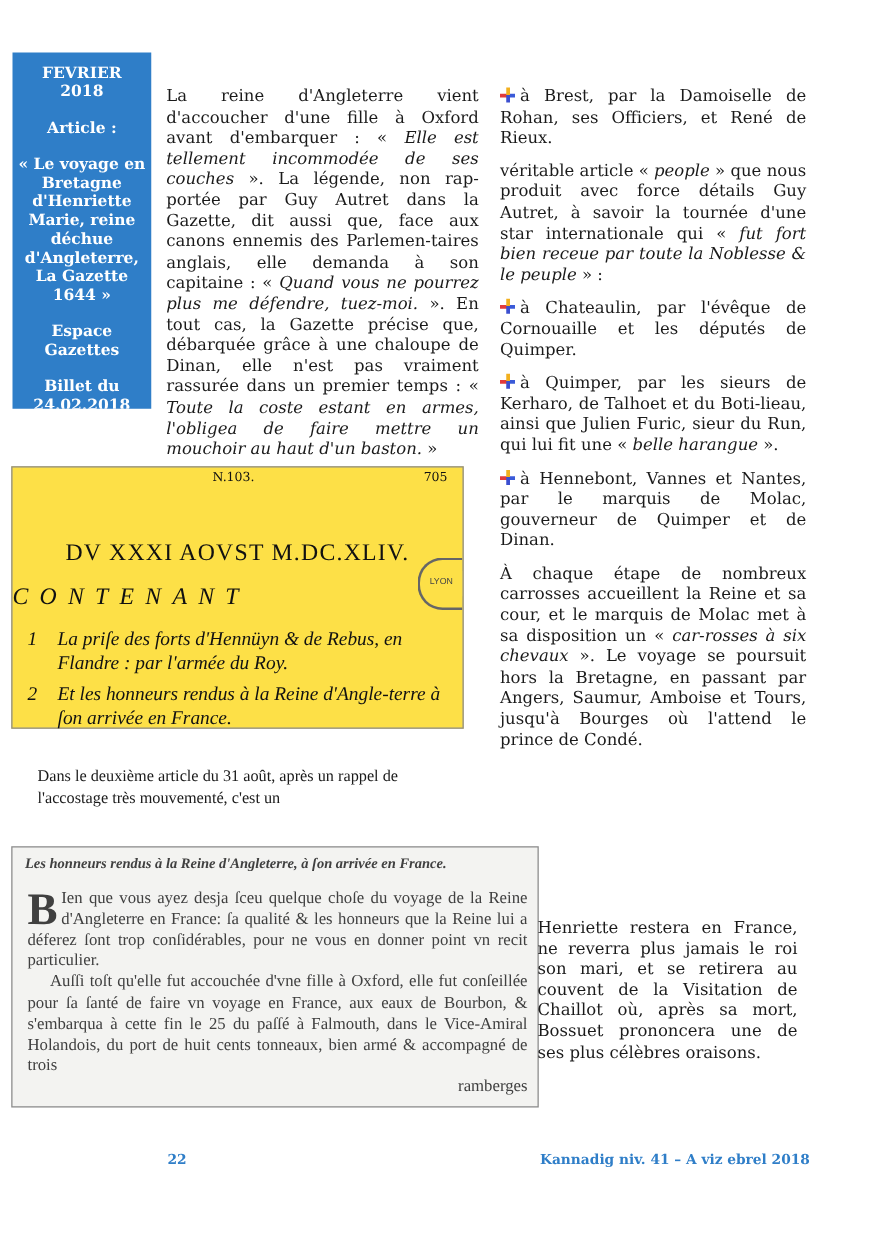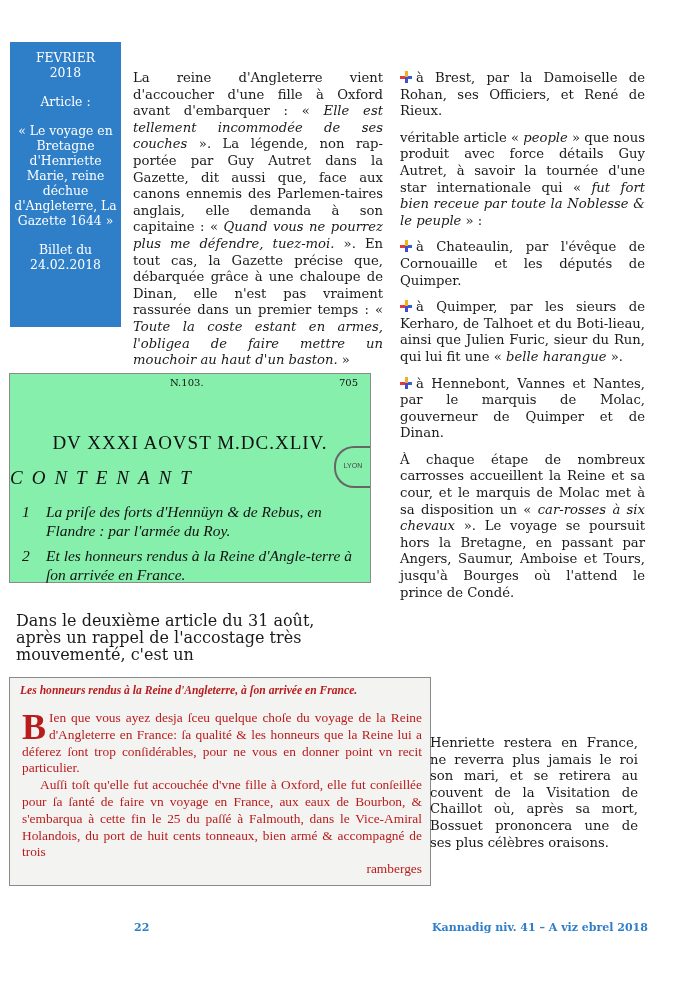--- a/index.html
+++ b/index.html
@@ -1,56 +1,56 @@
 <!DOCTYPE html>
 <html><head>
 <meta charset="utf-8">
 <style>
   html, body { margin: 0; padding: 0; background: #ffffff; }
   body { width: 700px; height: 991px; position: relative; overflow: hidden;
          font-family: "DejaVu Serif", serif; color: #1a1a1a; }
   .sidebar-box {
     position: absolute; left: 10px; top: 42px; width: 111px; height: 285px;
     background: #2f7ec8; color: #ffffff; overflow: hidden;
-    font-family: "DejaVu Serif", serif; font-weight: normal; font-size: 12.4px;
+    font-family: "DejaVu Serif", serif; font-weight: bold; font-size: 12.4px;
     line-height: 15px; text-align: center;
   }
   .sidebar-box p { margin: 0 0 14px 0; }
   .sidebar-box .tight { margin: 0; }
   .col { position: absolute; font-size: 13.2px; line-height: 16.6px; text-align: justify; hyphens: manual; margin-top: 28px; }
   .col p { margin: 0; }
   .col .para { margin-bottom: 10px; }
   .col1 { left: 133px; top: 42px; width: 250px; }
   .col2 { left: 400px; top: 42px; width: 245px; }
   .col3 { left: 430px; top: 707px; width: 208px; }
-  .intro { position: absolute; left: 16px; top: 612px; width: 340px; font-size: 16px; line-height: 17px; }
+  .intro { position: absolute; left: 30px; top: 612px; width: 340px; font-size: 13px; line-height: 17px; font-family: Liberation Serif, serif; }
   em { font-style: italic; }
   .bullet-icon { display: inline-block; width: 12px; height: 12px; position: relative; vertical-align: -1px; margin-right: 4px; }
   .bullet-icon .h { position: absolute; left: 0; top: 5px; width: 12px; height: 3px; background: linear-gradient(90deg,#e23b3b 0 50%, #3a5ad8 50% 100%); }
   .bullet-icon .v { position: absolute; left: 5px; top: 0; width: 3px; height: 12px; background: linear-gradient(180deg,#f2b01e 0 50%, #3b4fd0 50% 100%); }
   .scan1 {
     position: absolute; left: 9px; top: 373px; width: 360px; height: 208px;
-    border: 1px solid #8a8a8a; background: #86efac;
+    border: 1px solid #8a8a8a; background: #fde047;
     font-family: "DejaVu Serif", serif; color: #111;
   }
   .scan1 .num { position: absolute; left: 160px; top: 3px; font-size: 10px; }
   .scan1 .page { position: absolute; right: 12px; top: 3px; font-size: 10px; }
   .scan1 .extra { position: absolute; left: 0; right: 0; top: 18px; text-align: center; font-size: 32px; letter-spacing: 1px; font-family: "Liberation Serif", serif; }
   .scan1 .date { position: absolute; left: 0; right: 0; top: 58px; text-align: center; font-size: 19px; font-family: "Liberation Serif", serif; letter-spacing: 1px; }
   .scan1 .cont { position: absolute; left: 0; right: 0; top: 93px; font-size: 19px; font-style: italic; letter-spacing: 9px; font-family: "Liberation Serif", serif; }
   .scan1 .item { position: absolute; left: 12px; font-style: italic; font-family: "Liberation Serif", serif; font-size: 15.5px; line-height: 19px; }
   .scan1 .item .n { position: absolute; left: 0; top: 0; }
   .scan1 .item .t { position: absolute; left: 24px; top: 0; width: 320px; }
   .scan1 .i1 { top: 128px; }
   .scan1 .i2 { top: 172px; }
   .stamp { position: absolute; right: 0px; top: 72px; width: 34px; height: 38px; border: 2px solid #666; border-right: none; border-radius: 20px 0 0 20px; font-size: 7px; color: #444; text-align: center; line-height: 36px; font-family: "Liberation Sans", sans-serif; }
   .scan2 {
     position: absolute; left: 9px; top: 677px; width: 420px; height: 207px;
     border: 1px solid #8a8a8a; background: #f3f3f1;
-    font-family: "Liberation Serif", serif; color: #b91c1c;
+    font-family: "Liberation Serif", serif; color: #404040;
   }
   .scan2 .head { position: absolute; left: 10px; top: 6px; font-size: 11.6px; font-style: italic; font-weight: bold; }
   .scan2 .body { position: absolute; left: 12px; top: 32px; width: 400px; font-size: 13.4px; line-height: 16.8px; text-align: justify; }
   .scan2 .body p { margin: 0; }
   .scan2 .dropcap { float: left; font-size: 36px; line-height: 30px; margin: 2px 3px 0 0; font-weight: bold; }
   .scan2 .indent { text-indent: 18px; }
   .scan2 .last { text-align: right; }
   .footer { position: absolute; top: 921px; font-family: "DejaVu Serif", serif; font-weight: bold; font-size: 11px; color: #2f7ec8; }
   .footer.left { left: 134px; }
   .footer.right { left: 432px; text-align: center; }
@@ -58,20 +58,21 @@
 </head>
 <body>
 
 <div class="sidebar-box">
   <p style="margin-top:8px; margin-bottom:14px;">
     <span>FEVRIER</span><br>
     <span>2018</span>
   </p>
   <p>Article :</p>
   <p>« Le voyage en Bretagne d'Henriette Marie, reine déchue d'Angleterre, La Gazette 1644 »</p>
+  <p>Espace Gazettes</p>
   <p class="tight">
     <span>Billet du</span><br>
     <span>24.02.2018</span>
   </p>
 </div>
 
 <div class="col col1">
   <p>
     <span>La reine d'Angleterre vient d'accoucher d'une fille à Oxford avant d'embarquer : « </span><em>Elle est tellement incommodée de ses couches</em><span> ». La légende, non rap-portée par Guy Autret dans la Gazette, dit aussi que, face aux canons ennemis des Parlemen-taires anglais, elle demanda à son capitaine : « </span><em>Quand vous ne pourrez plus me défendre, tuez-moi.</em><span> ». En tout cas, la Gazette précise que, débarquée grâce à une chaloupe de Dinan, elle n'est pas vraiment rassurée dans un premier temps : « </span><em>Toute la coste estant en armes, l'obligea de faire mettre un mouchoir au haut d'un baston.</em><span> »</span>
   </p>

